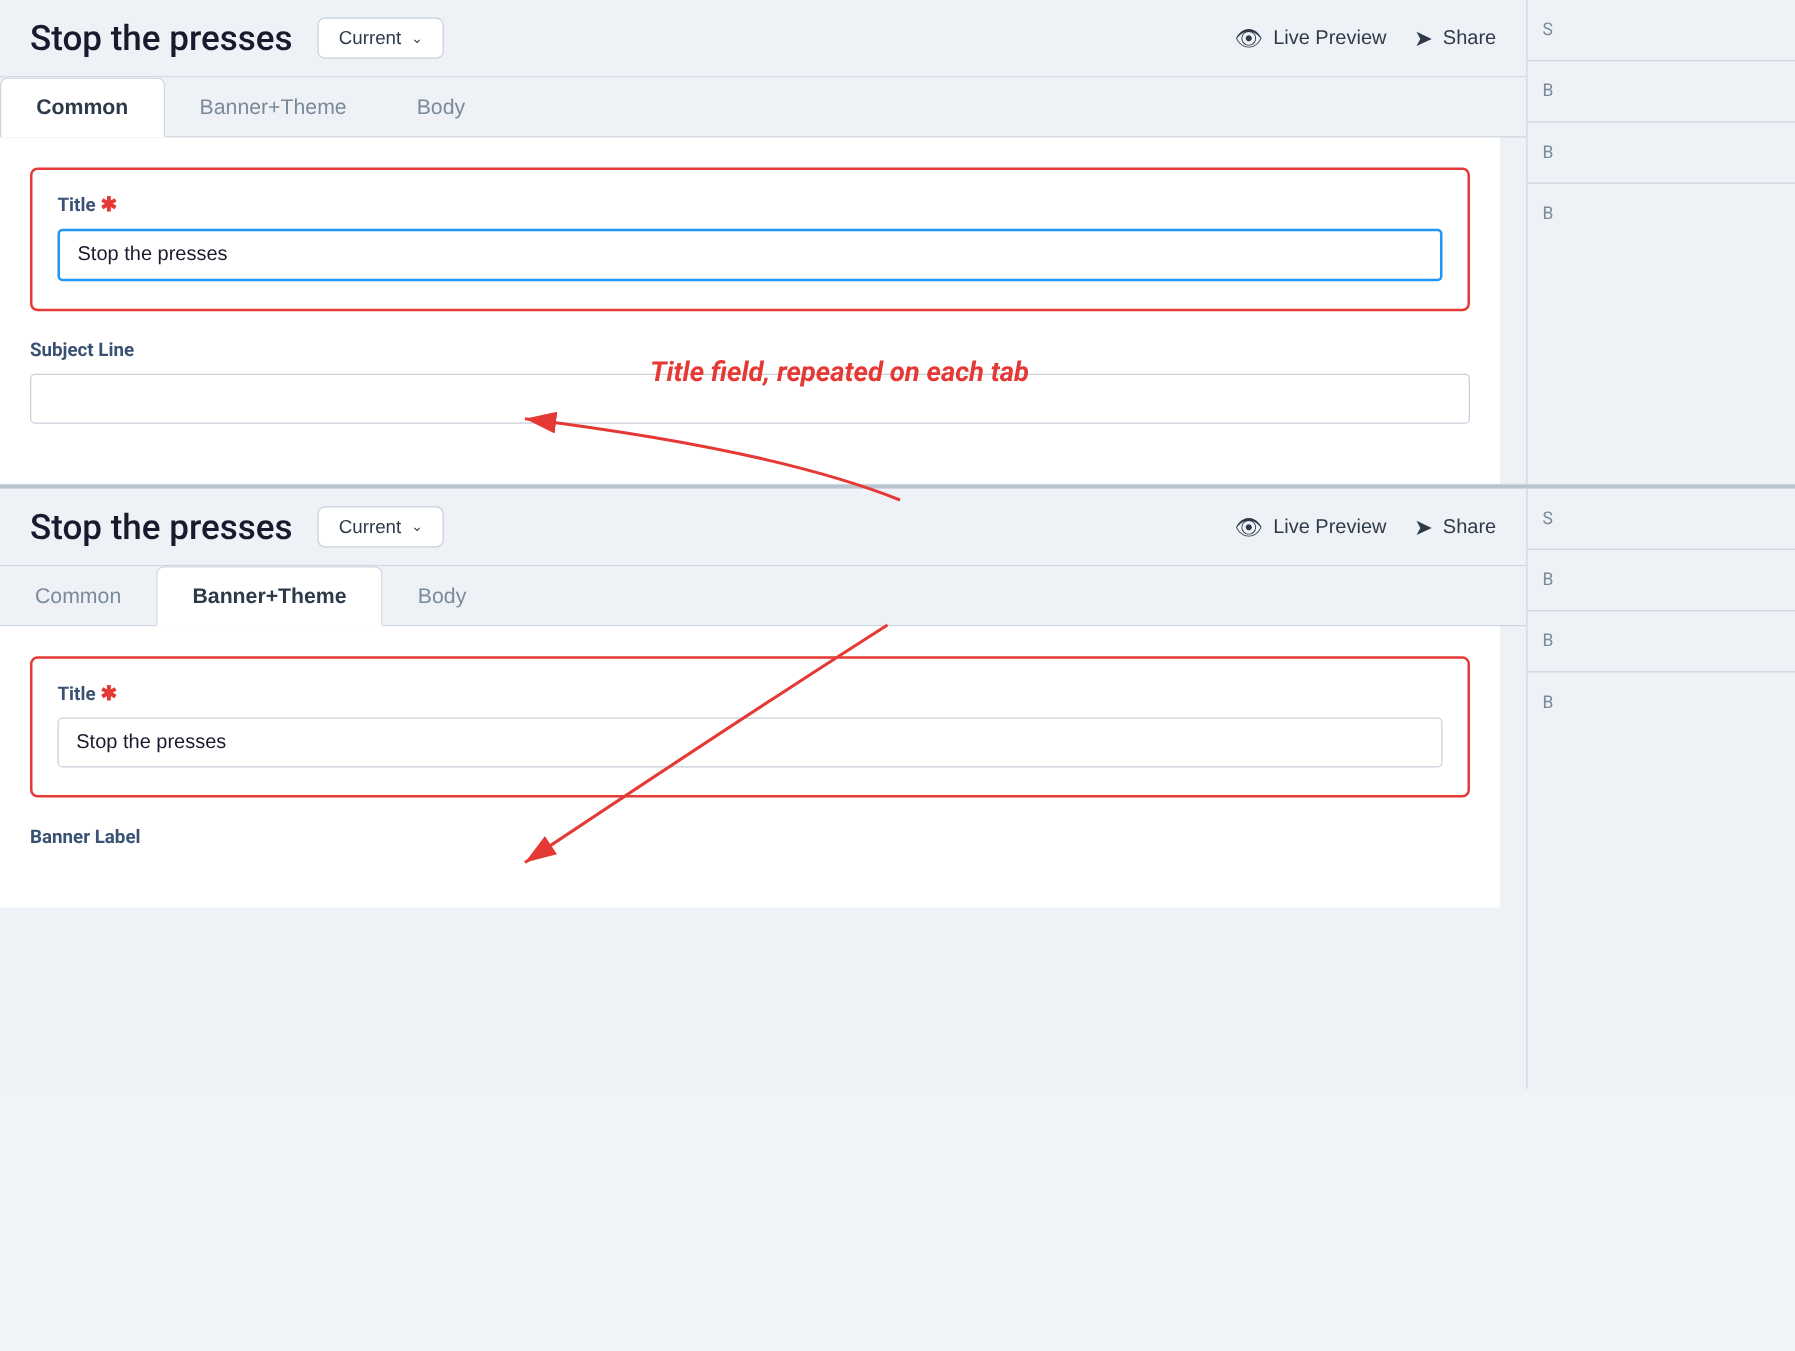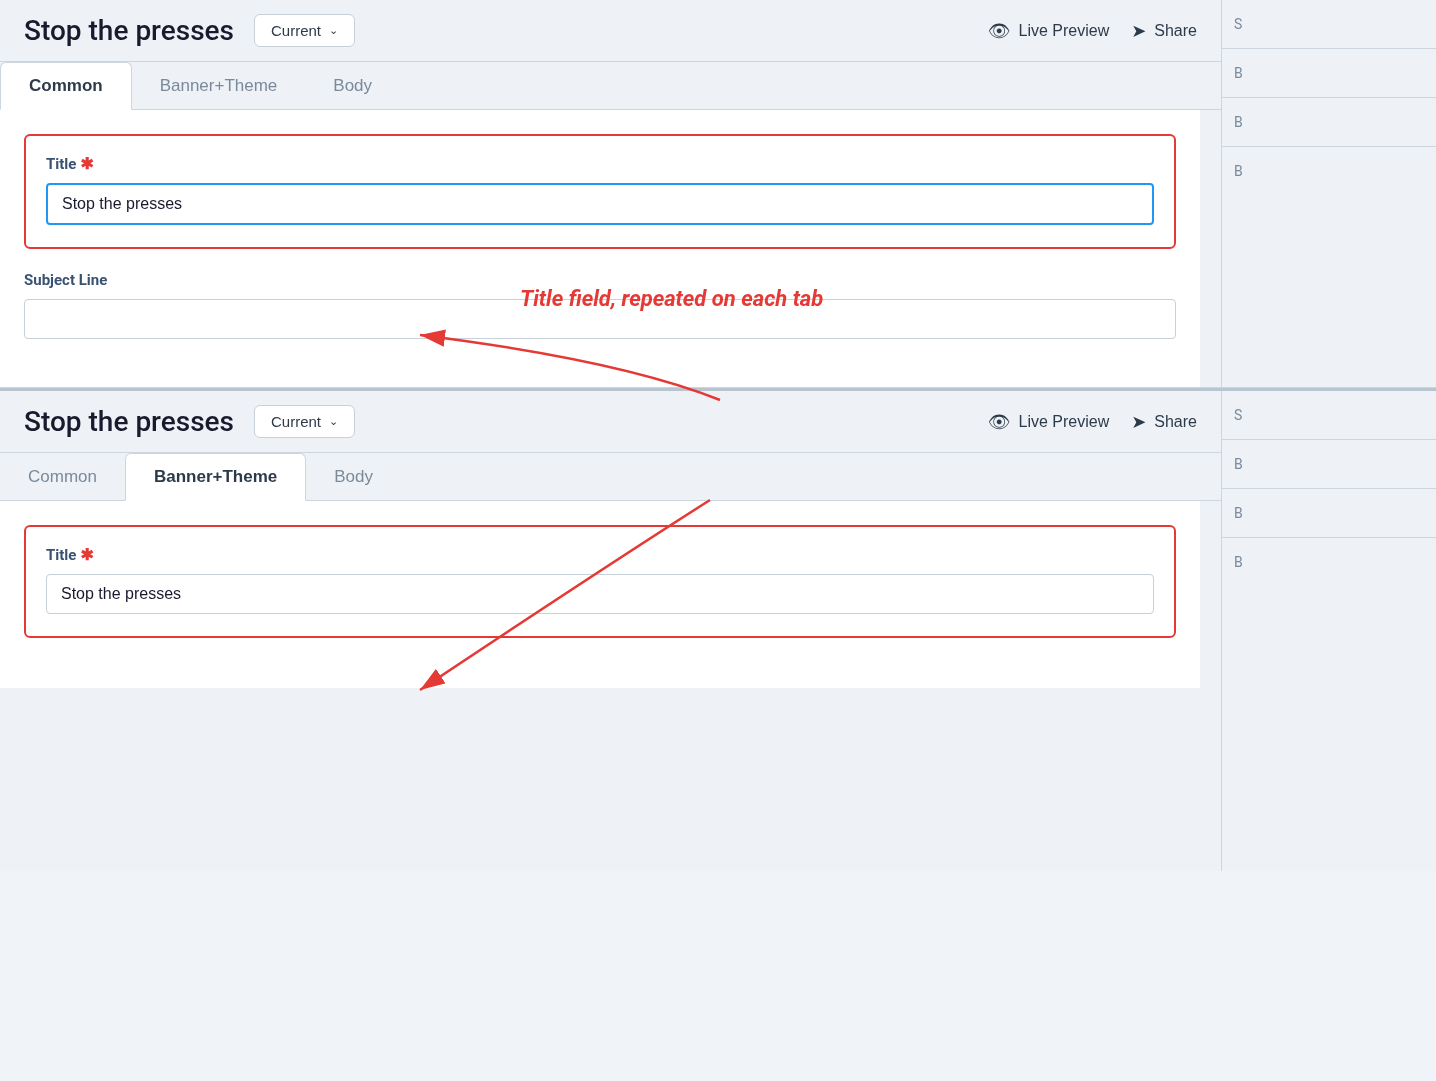--- a/index.html
+++ b/index.html
@@ -131,20 +131,23 @@
 
         <div style="border:2px solid #e53935;border-radius:6px;padding:18px 20px 22px;margin-bottom:22px;background:#fff;">
           <div style="font-size:15px;font-weight:700;color:#3a5272;margin-bottom:10px;display:flex;align-items:center;gap:4px;">
             <span>Title</span>
             <span style="color:#e53935;font-size:16px;">✱</span>
           </div>
           <input type="text" value="Stop the presses" style="width: 100%; padding: 10px 14px; font-size: 16px; border: 1px solid rgb(200, 208, 218); border-radius: 4px; outline: none; color: rgb(26, 26, 46);">
         </div>
 
         <div style="margin-bottom:20px;">
+          <div style="font-size:15px;font-weight:700;color:#3a5272;margin-bottom:10px;">
+            <span>Banner Label</span>
+          </div>
         </div>
       </div>
     </div>
 
     <div style="width:215px;background:#eef2f7;border-left:1px solid #cdd5de;min-height:480px;">
       <div style="padding:16px 12px;border-bottom:1px solid #cdd5de;font-size:14px;color:#7a8a9a;">S</div>
       <div style="padding:16px 12px;border-bottom:1px solid #cdd5de;font-size:14px;color:#7a8a9a;">B</div>
       <div style="padding:16px 12px;border-bottom:1px solid #cdd5de;font-size:14px;color:#7a8a9a;">B</div>
       <div style="padding:16px 12px;font-size:14px;color:#7a8a9a;">B</div>
     </div>

